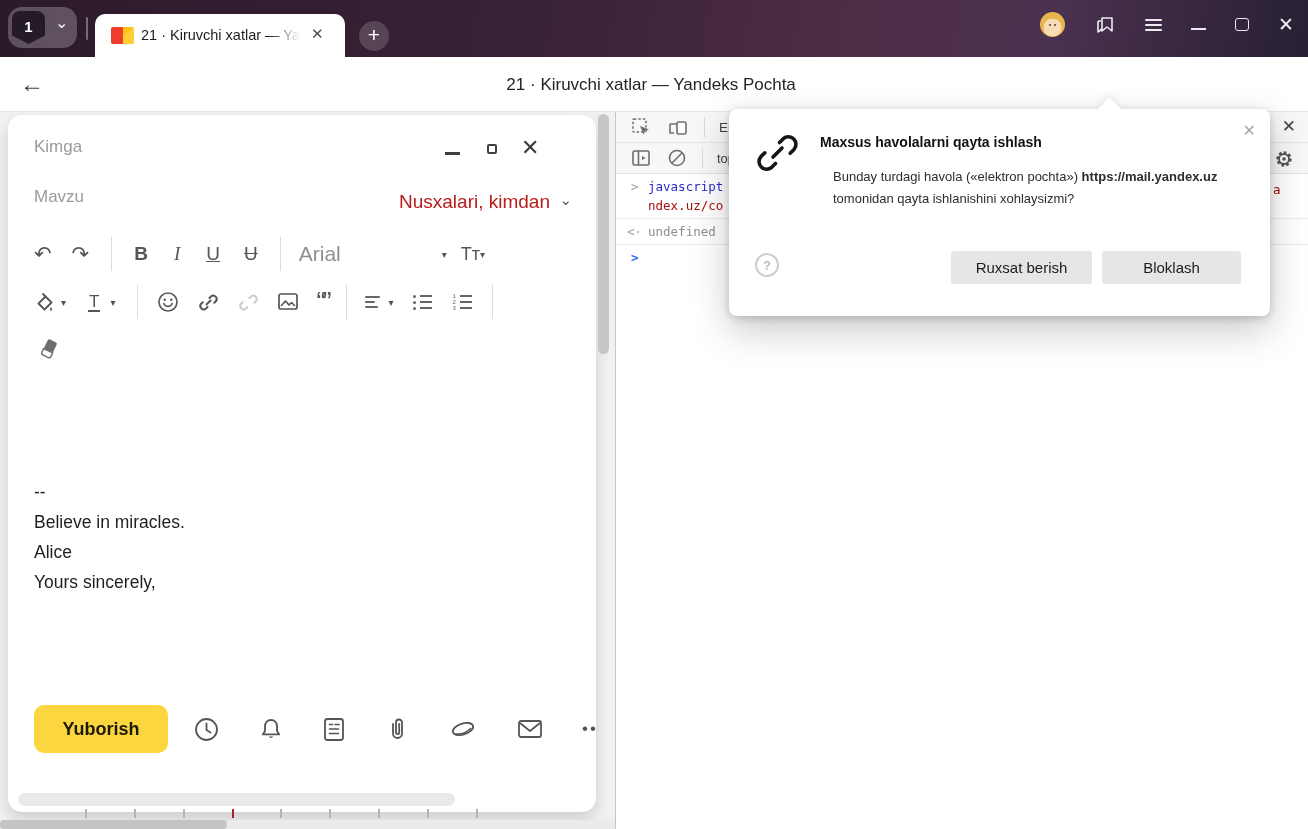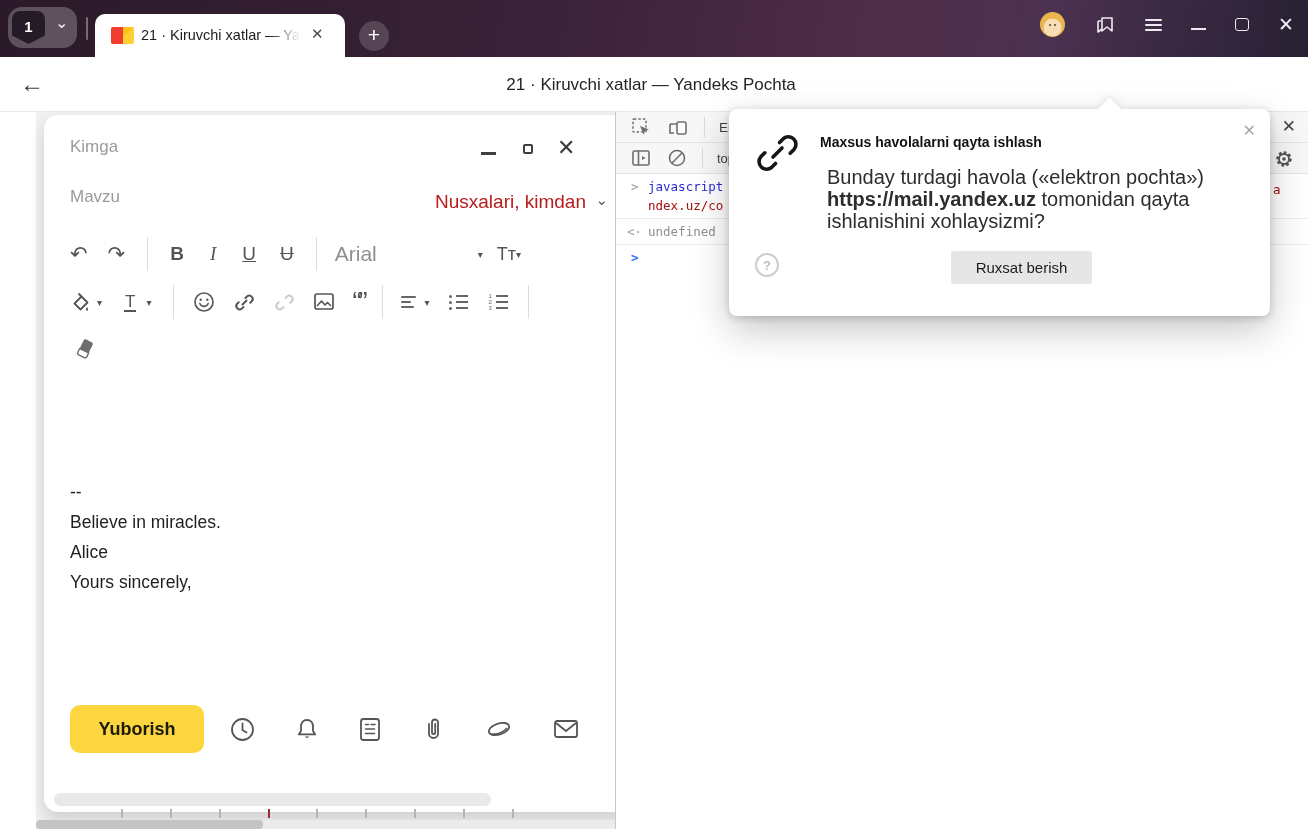--- a/index.html
+++ b/index.html
@@ -48,21 +48,21 @@
     background:#e9e7e8; display:flex; align-items:center; justify-content:center; }
   .urlpill { position:absolute; left:209px; top:70px; width:148px; height:28px; border-radius:8px;
     background:#e9e7e8; color:#98969a; font-size:16px; text-align:center; line-height:28px; }
   .pagetitle { position:absolute; left:50%; transform:translateX(-51%); top:0; height:55px;
     line-height:55px; font-size:17px; color:#242424; white-space:nowrap; }
   .linkbtn { position:absolute; left:1095px; top:68px; width:33px; height:33px; border-radius:7px;
     background:#e9e7e8; display:flex; align-items:center; justify-content:center; }
   .tool-sep { position:absolute; left:1189px; top:72px; width:1px; height:26px; background:#dcdcdc; }
 
   
-  .leftpane { position:absolute; left:0; top:112px; width:615px; height:717px; background:#f2f1f2;margin-left:36px; }
+  .leftpane { position:absolute; left:0; top:112px; width:615px; height:717px; background:#f2f1f2; }
   .devtools { position:absolute; left:615px; top:112px; width:693px; height:717px; background:#fff;
     border-left:1px solid #c8c6c7; }
 
   
   .card { position:absolute; left:8px; top:3px; width:588px; height:697px; background:#fff;
     border-radius:14px; box-shadow:0 8px 16px rgba(0,0,0,.14); }
   .fld { position:absolute; left:26px; width:330px; border:none; outline:none; font-size:17px;
     font-family:"Liberation Sans",sans-serif; color:#222; background:transparent; }
   .fld::placeholder { color:#9b9b9b; opacity:1; }
   .fld.to { top:22px; } .fld.subj { top:72px; }
@@ -127,21 +127,21 @@
   .tail-a { position:absolute; left:657px; top:6px; color:#a50e0e; }
   .promptmark { color:#2a6df5; font-weight:bold; }
 
   
   .popup { position:absolute; left:729px; top:109px; width:541px; height:207px; background:#fff;
     border-radius:8px; box-shadow:0 2px 8px rgba(0,0,0,.18), 0 14px 38px rgba(0,0,0,.22); z-index:50; }
   .popup .caretup { position:absolute; left:372px; top:-8px; width:17px; height:17px; background:#fff;
     transform:rotate(45deg); box-shadow:-3px -3px 6px rgba(0,0,0,.06); }
   .popup .chain { position:absolute; left:22px; top:18px; }
   .popup h1 { position:absolute; left:91px; top:25px; font-size:14px; color:#121212; }
-  .popup p { position:absolute; left:98px; top:57px; width:430px; font-size:20px; line-height:22px; color:#2d2d2d; }
+  .popup p { position:absolute; left:104px; top:57px; width:430px; font-size:13px; line-height:22px; color:#2d2d2d; }
   .pclose { position:absolute; right:14px; top:12px; font-size:16px; color:#a6a6a6; }
   .phelp { position:absolute; left:26px; top:144px; width:24px; height:24px; border:2px solid #cdcdcd;
     border-radius:50%; text-align:center; line-height:21px; font-size:13px; font-weight:bold; color:#bdbdbd; }
   .pbtn { position:absolute; top:142px; height:33px; border:none; border-radius:3px; background:#e6e6e6;
     font-size:15px; color:#1c1c1c; font-family:"Liberation Sans",sans-serif; }
   .allow { left:222px; width:141px; } .block { left:373px; width:139px; }
 </style>
 </head>
 <body>
 
@@ -441,15 +441,16 @@
     <svg class="chain" width="52" height="52">
       <path d="M22 30 L31 21" fill="none" stroke="#161616" stroke-width="3.6" stroke-linecap="round"></path>
       <path d="M28.5 15.5 l4 -4 a7.6 7.6 0 0 1 10.7 10.7 l-4 4" fill="none" stroke="#161616" stroke-width="3.6" stroke-linecap="round"></path>
       <path d="M24.5 36.5 l-4 4 a7.6 7.6 0 0 1 -10.7 -10.7 l4 -4" fill="none" stroke="#161616" stroke-width="3.6" stroke-linecap="round"></path>
     </svg>
     <div class="pclose">✕</div>
     <h1>Maxsus havolalarni qayta ishlash</h1>
     <p><span>Bunday turdagi havola («elektron pochta») </span><b>https://mail.yandex.uz</b><span> tomonidan qayta ishlanishini xohlaysizmi?</span></p>
     <div class="phelp">?</div>
     <button class="pbtn allow">Ruxsat berish</button>
+    <button class="pbtn block">Bloklash</button>
   </div>
 
 </div>
 
 </body></html>

